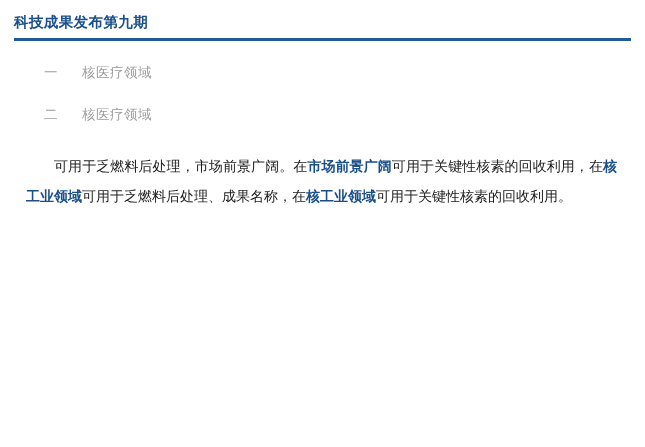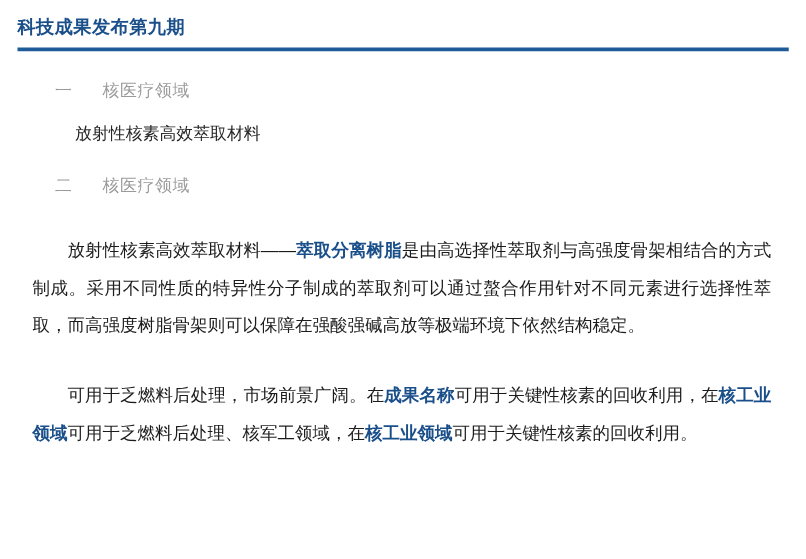--- a/index.html
+++ b/index.html
@@ -97,28 +97,26 @@
   <div class="title-block">
     <div class="doc-title">科技成果发布第九期</div>
     <div class="title-rule"></div>
   </div>
 
   <div class="section">
     <div class="section-head">
       <span class="section-num">一</span>
       <span class="section-label">核医疗领域</span>
     </div>
-    <div class="section-body">放射性核素高效萃取材料</div>
   </div>
 
   <div class="section">
     <div class="section-head">
       <span class="section-num">二</span>
       <span class="section-label">核医疗领域</span>
     </div>
   </div>
 
   <div class="para-wrap">
-    <p class="para"><span>放射性核素高效萃取材料——</span><span class="kw">萃取分离树脂</span><span>是由高选择性萃取剂与高强度骨架相结合的方式制成。采用不同性质的特异性分子制成的萃取剂可以通过螯合作用针对不同元素进行选择性萃取，而高强度树脂骨架则可以保障在强酸强碱高放等极端环境下依然结构稳定。</span></p>
-    <p class="para"><span>可用于乏燃料后处理，市场前景广阔。在</span><span class="kw">成果名称</span><span>可用于关键性核素的回收利用，在</span><span class="kw">核工业领域</span><span>可用于乏燃料后处理、核军工领域，在</span><span class="kw">核工业领域</span><span>可用于关键性核素的回收利用。</span></p>
+    <p class="para"><span>可用于乏燃料后处理，市场前景广阔。在</span><span class="kw">市场前景广阔</span><span>可用于关键性核素的回收利用，在</span><span class="kw">核工业领域</span><span>可用于乏燃料后处理、成果名称，在</span><span class="kw">核工业领域</span><span>可用于关键性核素的回收利用。</span></p>
   </div>
 
 </div>
 
 </body></html>

